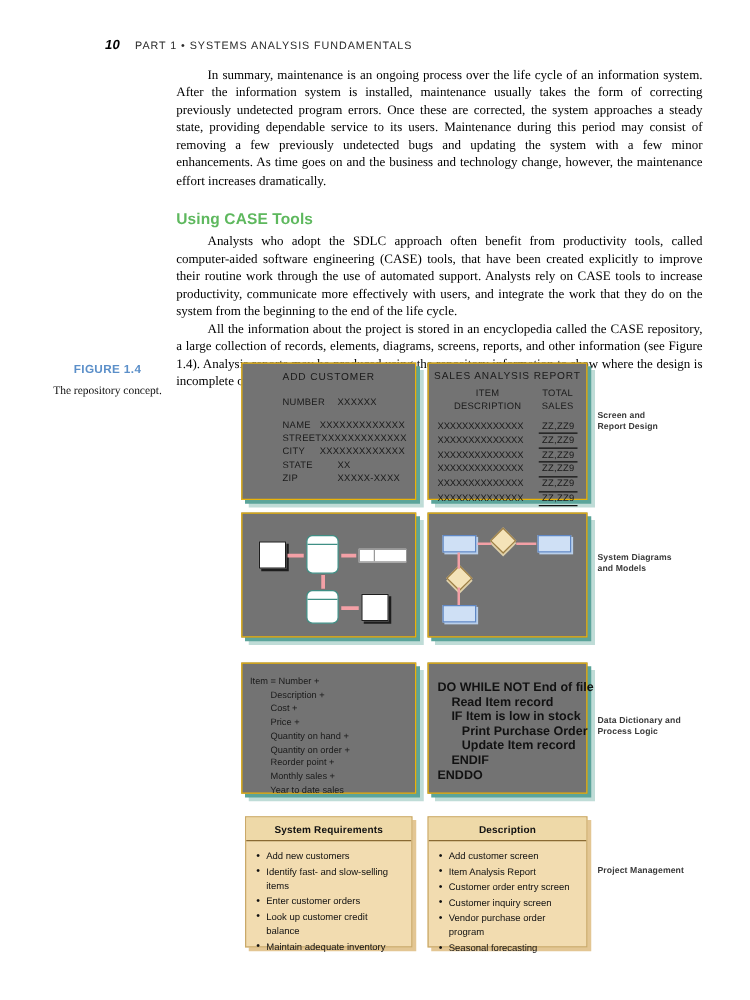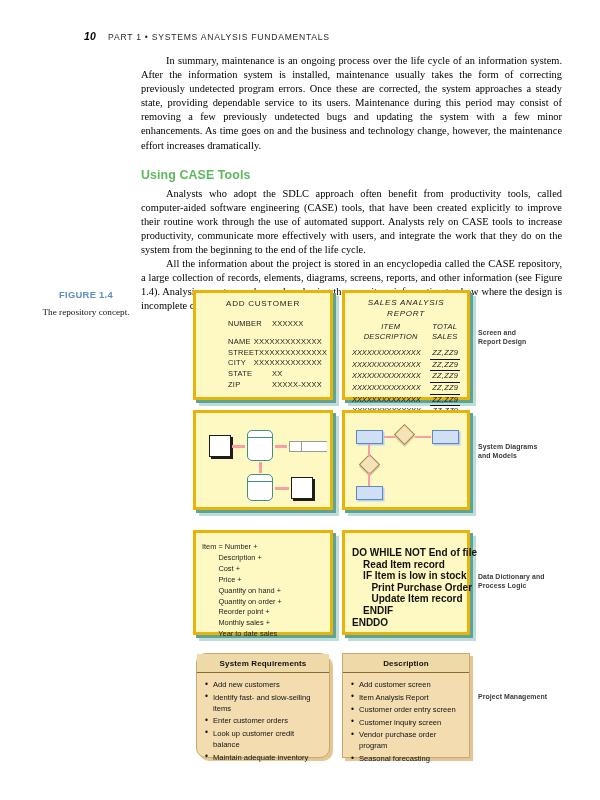--- a/index.html
+++ b/index.html
@@ -61,22 +61,22 @@
   .figcap .figttl {
     font-size: 9.2px; margin-top: 7px; color: #111;
   }
 
   
   .figure { position: absolute; left: 193px; top: 290px; width: 402px; height: 480px; }
 
   
   .card {
     position: absolute;
-    background: #fef9c3;
-    border: 3px solid #eab308;
+    background: #737373;
+    border: 1px solid #eab308;
     box-shadow: 3px 3px 0 0 #5ba49a, 6px 6px 0 0 #bfdcd7;
   }
   .card-inner { position: absolute; inset: 0; padding: 6px 8px; }
 
   
   .stagelab {
     position: absolute;
     font-family: "Liberation Sans", sans-serif;
     font-weight: bold;
     font-size: 6.9px;
@@ -243,21 +243,21 @@
           <span>XX</span>
         </div>
         <div class="frm-row">
           <span class="lbl">ZIP</span>
           <span>XXXXX-XXXX</span>
         </div>
       </div>
     </div>
   </div>
 
-  <div class="card" style="left:149px; top:0px; width:128px; height:110px;font-style:italic;">
+  <div class="card" style="left:149px; top:0px; width:128px; height:110px;">
     <div class="card-inner" style="padding:5px 4px;">
       <div class="scr">
         <div class="scr-title" style="margin-bottom:3px;">SALES ANALYSIS REPORT</div>
         <div class="rpt-hd">
           <div class="r">
             <span class="c1">ITEM</span>
             <span class="c2">TOTAL</span>
           </div>
           <div class="r">
             <span class="c1">DESCRIPTION</span>
@@ -360,21 +360,21 @@
         <div>ENDDO</div>
       </div>
     </div>
   </div>
 
   <div class="stagelab" style="left:285px; top:282px;">
     <span style="white-space:pre-line">Data Dictionary and
 Process Logic</span>
   </div>
 
-  <div class="tan" style="left:3px; top:363px; width:134px; height:105px;border-radius:10px;">
+  <div class="tan" style="left:3px; top:363px; width:134px; height:105px;">
     <h4>System Requirements</h4>
     <ul>
       <li>Add new customers</li>
       <li>Identify fast- and slow-selling items</li>
       <li>Enter customer orders</li>
       <li>Look up customer credit balance</li>
       <li>Maintain adequate inventory</li>
     </ul>
   </div>
 

